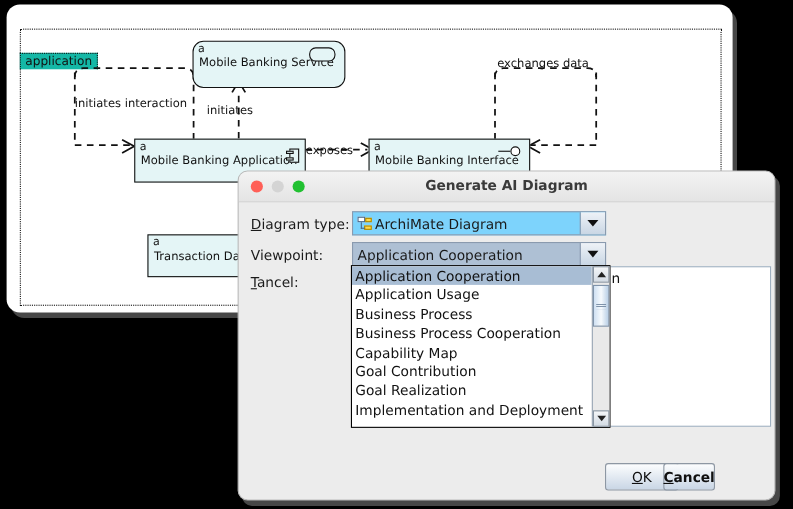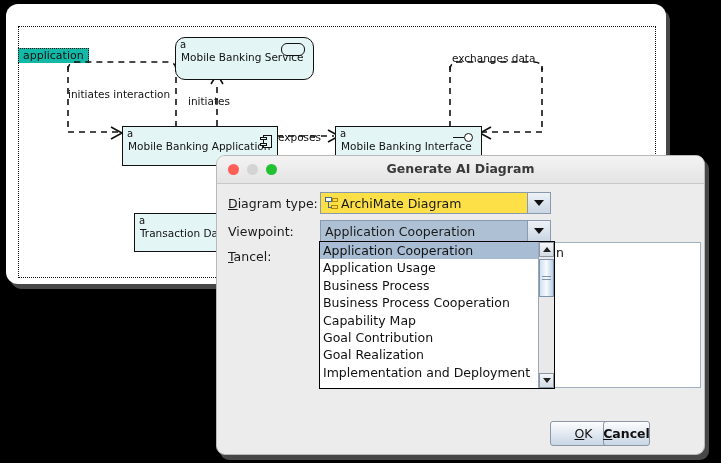--- a/index.html
+++ b/index.html
@@ -86,21 +86,21 @@
     white-space:nowrap;overflow:hidden;display:flex;align-items:center;}
   .combo .arrowbtn{
     width:22px;height:100%;border-left:1px solid #8a9aae;
     background:linear-gradient(#eef2f7,#c9d6e4);
     display:flex;align-items:center;justify-content:center;
   }
   .combo .arrowbtn .car{
     width:0;height:0;border-left:5px solid transparent;
     border-right:5px solid transparent;border-top:6px solid #111;
   }
-  #combo-diagram-type{background:#fde047;}
+  #combo-diagram-type{background:#7dd3fc;}
   #combo-viewpoint{background:#aec0d4;}
 
   .dt-icon{width:14px;height:13px;position:relative;margin-right:2px;
     flex:0 0 14px;}
   .dt-icon i{position:absolute;display:block;box-sizing:border-box;}
   .dt-icon .r1{left:0;top:0;width:7px;height:5px;border:1px solid #4a6a8a;background:#fff;}
   .dt-icon .r2{left:7px;top:1px;width:6px;height:4px;border:1px solid #b08800;background:#ffd94a;}
   .dt-icon .r3{left:6px;top:8px;width:7px;height:4px;border:1px solid #b08800;background:#ffd94a;}
   .dt-icon .l1{left:3px;top:5px;width:1px;height:6px;background:#4a6a8a;border:none;}
   .dt-icon .l2{left:3px;top:10px;width:4px;height:1px;background:#4a6a8a;border:none;}

